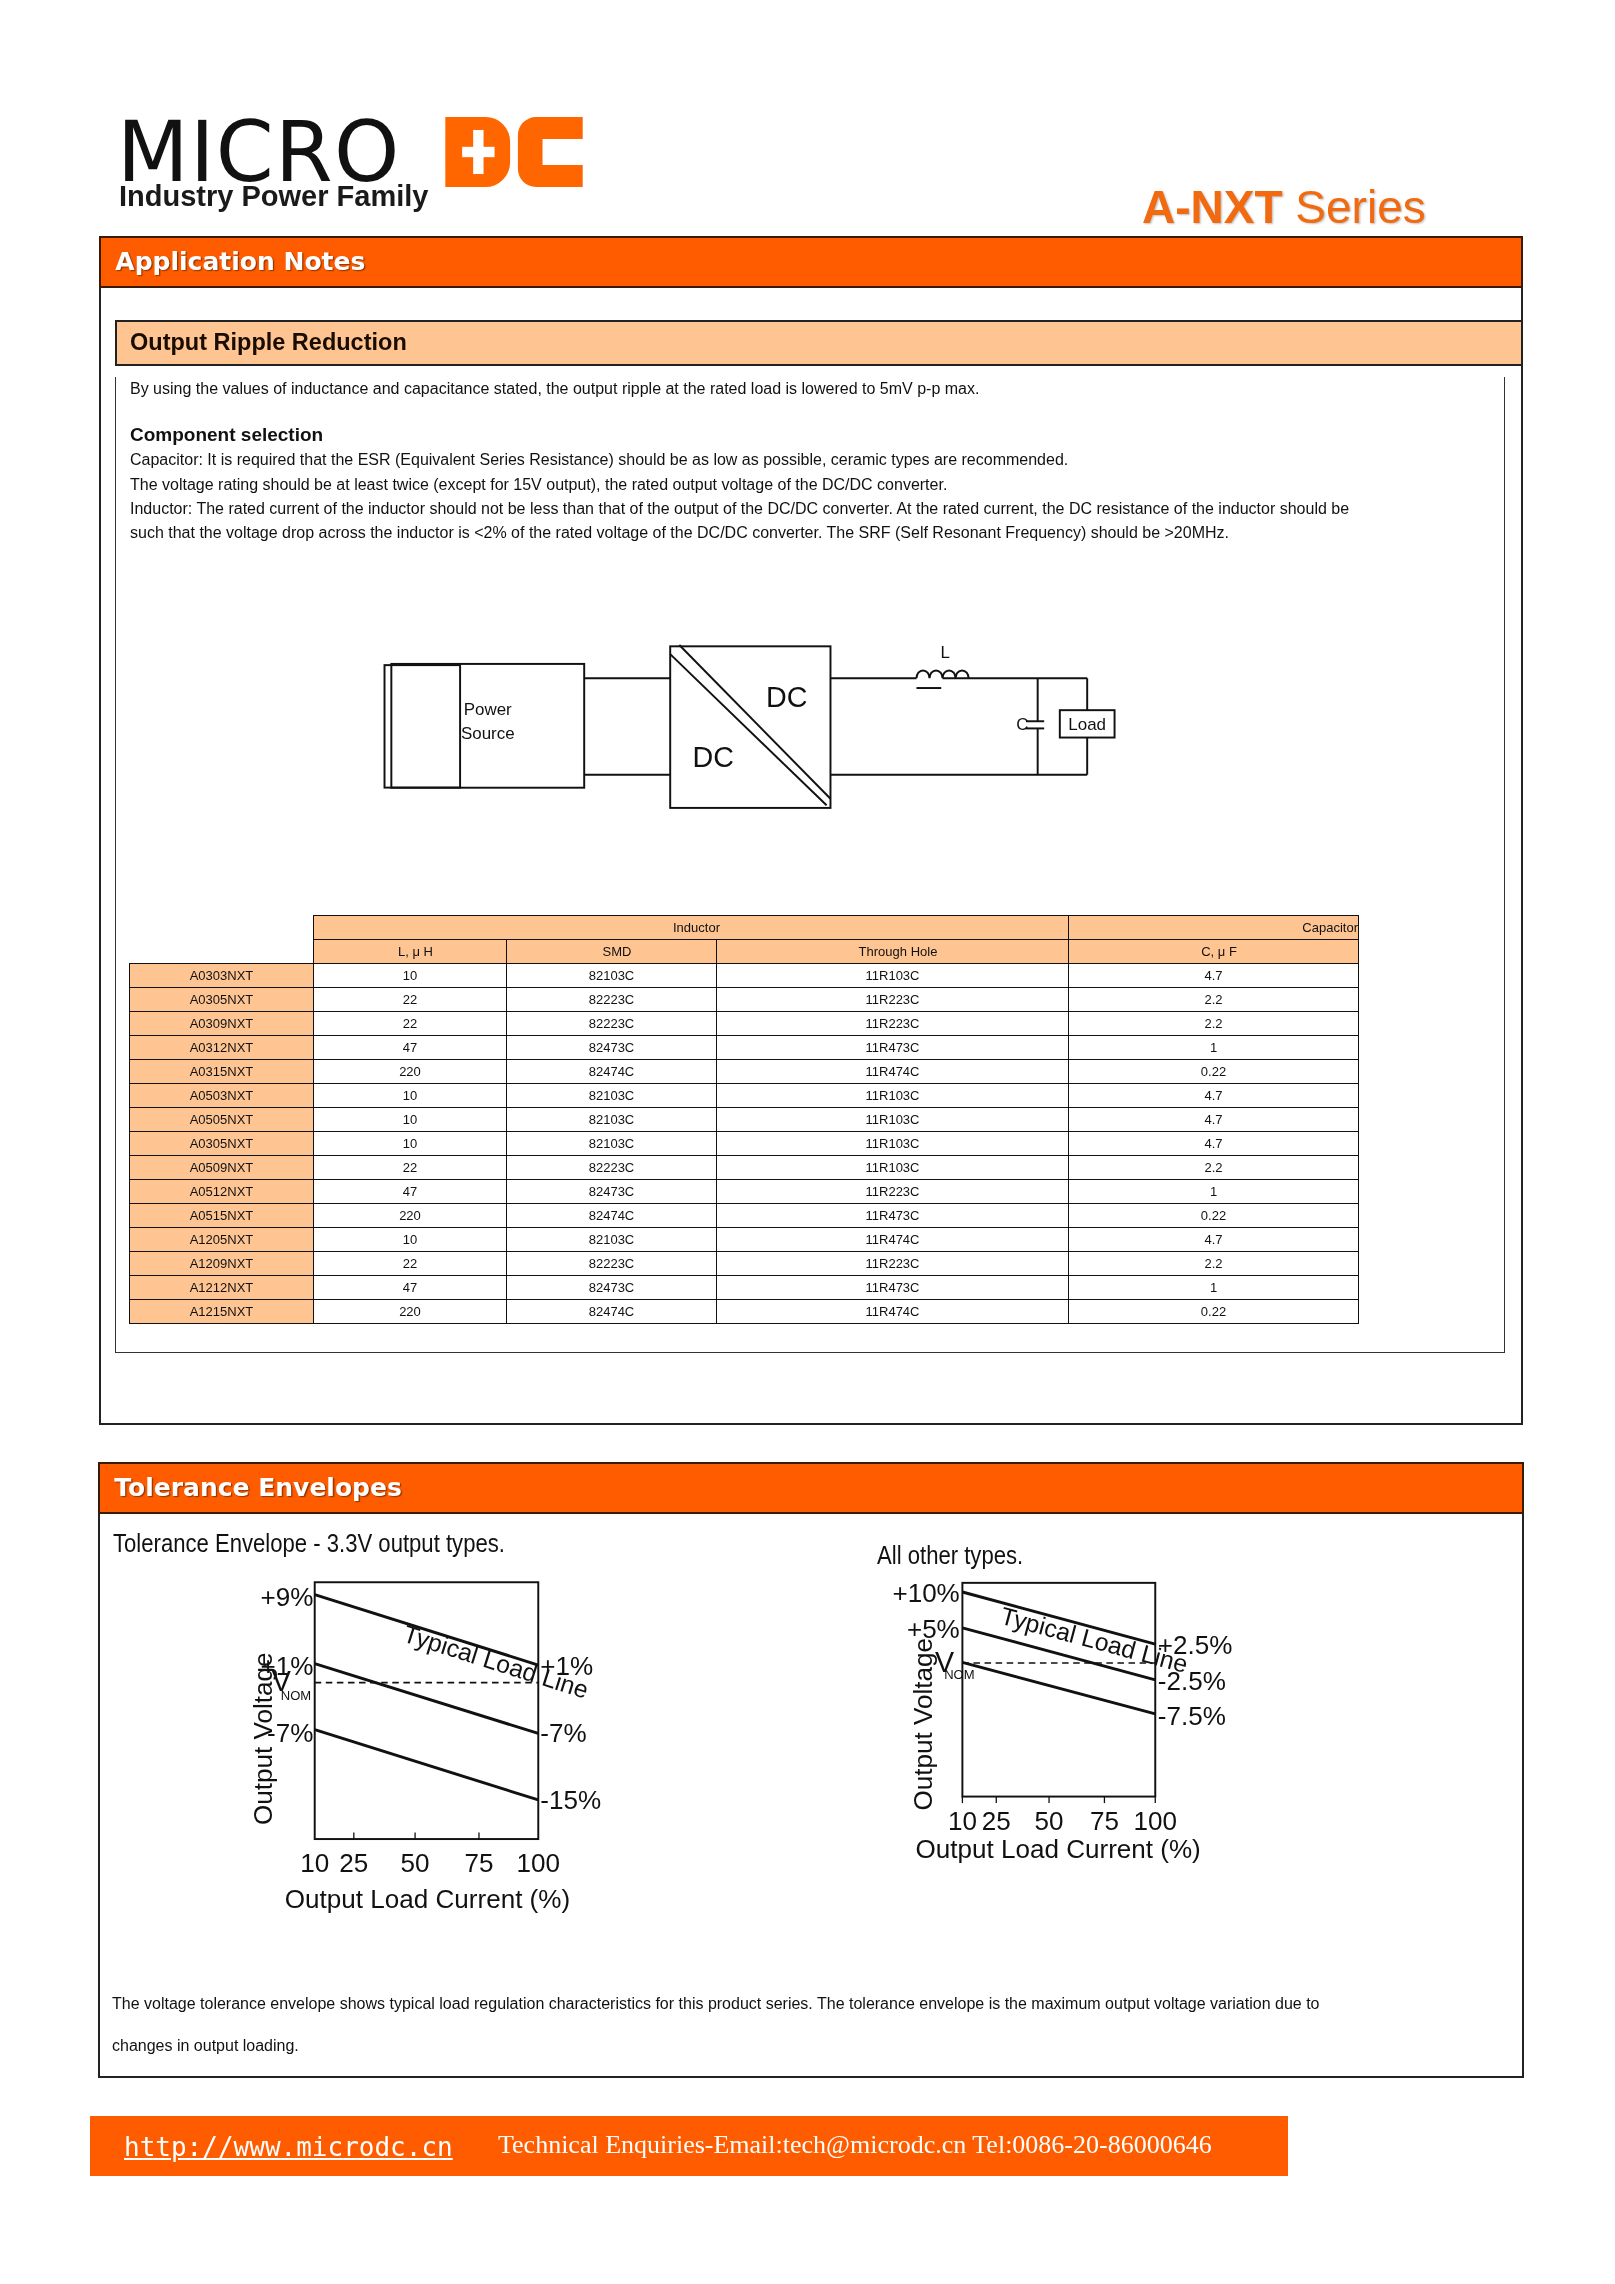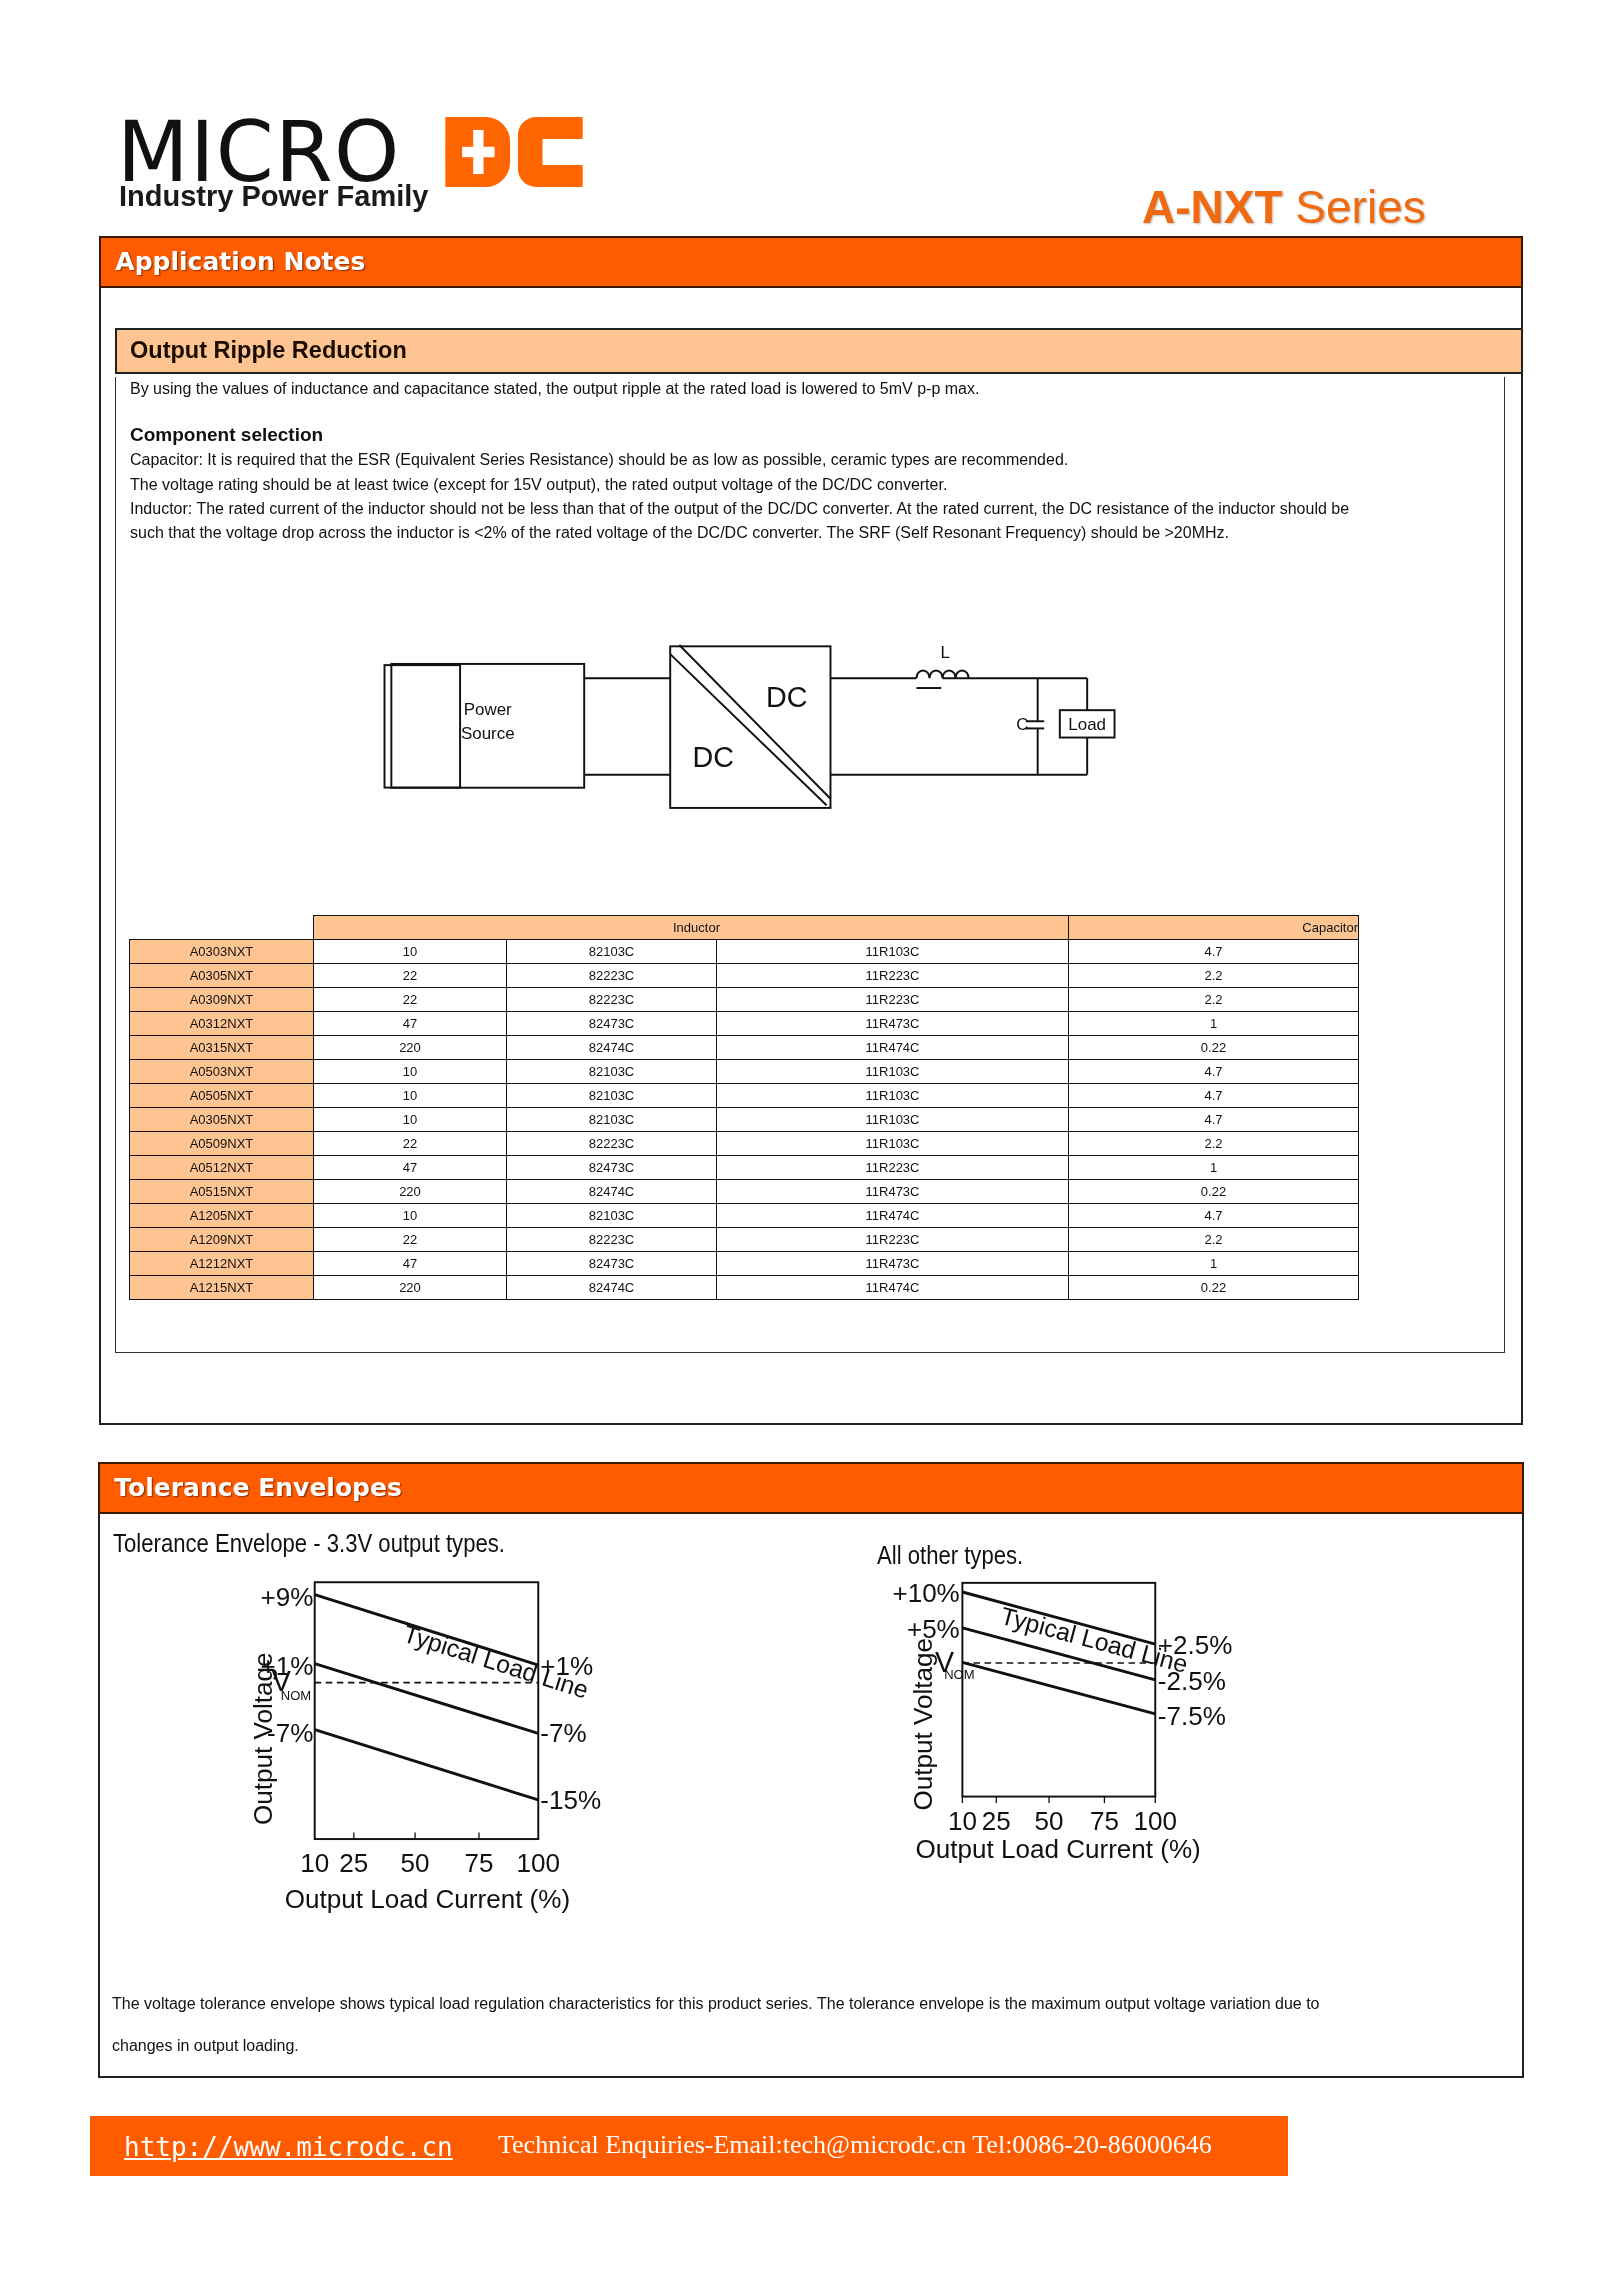--- a/index.html
+++ b/index.html
@@ -43,21 +43,21 @@
   </svg>
 </div>
 <div class="abs logo-tag">Industry Power Family</div>
 <div class="abs series"><b>A-NXT</b><span> Series</span></div>
 
 <div class="abs bar" style="left:99px;top:236px;width:1424px;height:52px;">
   <div class="bar-title">Application Notes</div>
 </div>
 <div class="abs outer-box" style="left:99px;top:288px;width:1424px;height:1137px;"></div>
 
-<div class="abs sub-head" style="left:115px;top:328px;width:1408px;height:46px;">
+<div class="abs sub-head" style="left:115px;top:320px;width:1408px;height:46px;">
   <div class="sub-title">Output Ripple Reduction</div>
 </div>
 <div class="abs inner-box" style="left:115px;top:377px;width:1390px;height:976px;"></div>
 
 <div class="abs para" style="left:130px;top:377px;">By using the values of inductance and capacitance stated, the output ripple at the rated load is lowered to 5mV p-p max.</div>
 <div class="abs comp-title" style="left:130px;top:424px;">Component selection</div>
 <div class="abs para" style="left:130px;top:448px;">Capacitor: It is required that the ESR (Equivalent Series Resistance) should be as low as possible, ceramic types are recommended.</div>
 <div class="abs para" style="left:130px;top:473px;">The voltage rating should be at least twice (except for 15V output), the rated output voltage of the DC/DC converter.</div>
 <div class="abs para" style="left:130px;top:497px;">Inductor: The rated current of the inductor should not be less than that of the output of the DC/DC converter. At the rated current, the DC resistance of the inductor should be</div>
 <div class="abs para" style="left:130px;top:521px;">such that the voltage drop across the inductor is &lt;2% of the rated voltage of the DC/DC converter. The SRF (Self Resonant Frequency) should be &gt;20MHz.</div>
@@ -116,20 +116,27 @@
       <col style="width:193px">
       <col style="width:210px">
       <col style="width:352px">
       <col style="width:290px">
   </colgroup>
   <thead>
     <tr>
       <th class="blank"></th>
       <th colspan="3">Inductor</th>
       <th style="text-align:right;padding-left:13px;">Capacitor</th>
+    </tr>
+    <tr>
+      <th class="blank"></th>
+      <th>L, μ H</th>
+      <th>SMD</th>
+      <th>Through Hole</th>
+      <th>C, μ F</th>
     </tr>
   </thead>
   <tbody id="ct-body">
       <tr>
         <td class="model">A0303NXT</td>
         <td>10</td>
         <td>82103C</td>
         <td>11R103C</td>
         <td>4.7</td>
       </tr>

